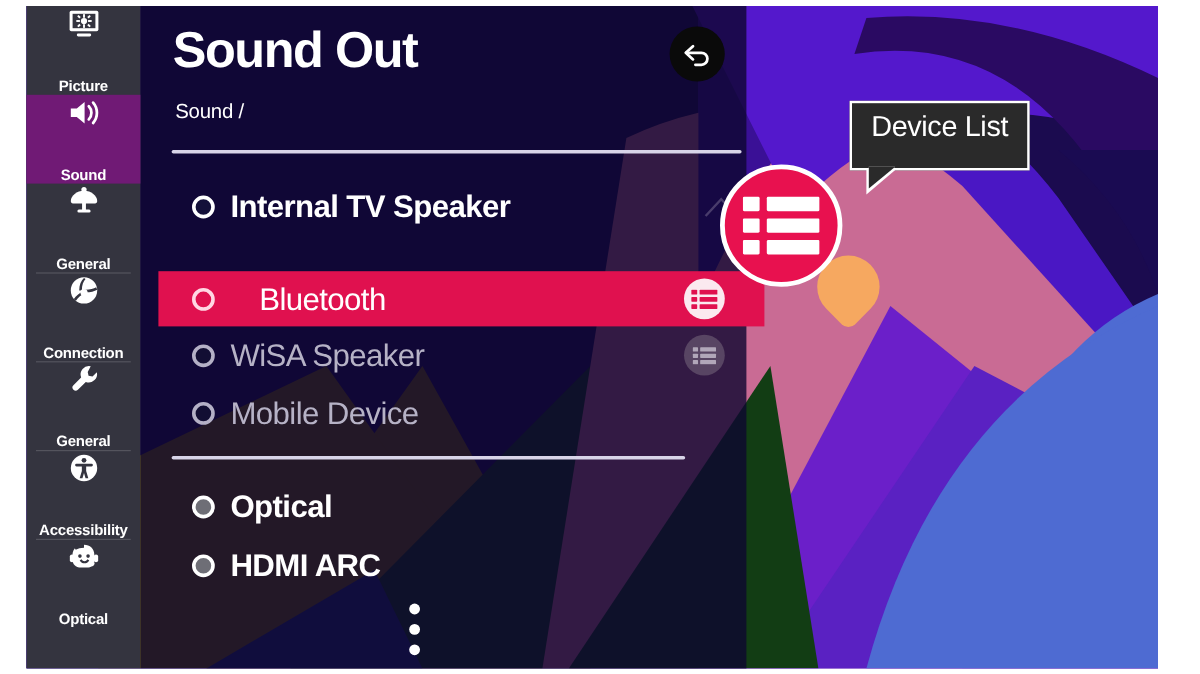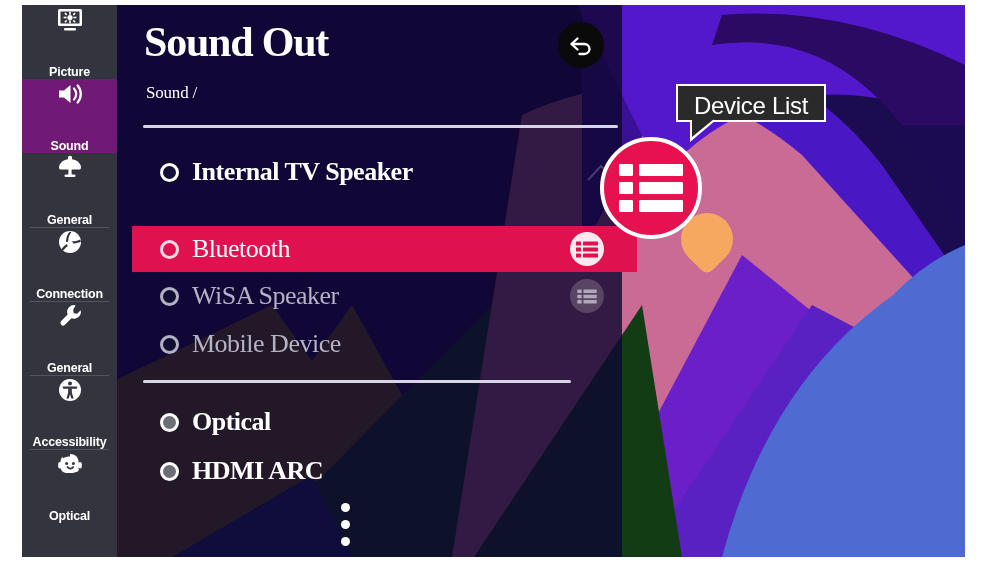--- a/index.html
+++ b/index.html
@@ -92,21 +92,20 @@
     z-index: 10;
   }
 
   #panel-inner {
     position: absolute;
     left: 117px;
     top: 5px;
     width: 505px;
     height: 396px;
     z-index: 12;
-    font-family: Liberation Serif, serif;
   }
 
   #page-title {
     position: absolute;
     left: 27px;
     top: 16px;
     font-size: 42px;
     font-weight: bold;
     color: #ffffff;
     letter-spacing: -1.2px;
@@ -179,21 +178,21 @@
   .opt-row.dim .radio { border-color: #b4b0c6; background: #120e33; }
   .opt-row.dim .opt-label { color: #b6b2c6; font-weight: normal; }
 
   .opt-row.greyfill .radio { border-color: #ffffff; background: #6e6e76; }
 
   .opt-row.selected {
     background: #e0114f;
     box-shadow: 0 0 0 0 transparent;
   }
   .opt-row.selected .radio { border-color: #ffd7e3; background: #e0114f; }
-  .opt-row.selected .opt-label { color: #ffffff; font-weight: normal; }
+  .opt-row.selected .opt-label { color: #ffffff; font-weight: normal; margin-left: 24px; }
 
   .row-ico {
     position: absolute;
     right: 33px;
     width: 34px; height: 34px;
     border-radius: 50%;
     display: flex; align-items: center; justify-content: center;
   }
   .row-ico.bright { background: #fbe9ef; }
   .row-ico.muted  { background: rgba(150,140,150,0.38); }
@@ -240,25 +239,25 @@
     width: 52px;
     height: 52px;
     background: #f6a860;
     border-radius: 50% 50% 50% 8px;
     transform: rotate(-45deg);
     z-index: 38;
   }
 
   #tooltip {
     position: absolute;
-    left: 676px;
+    left: 708px;
     top: 84px;
     background: #2a2a2a;
     border: 2px solid #ffffff;
-    padding: 7px 16px 2px 16px;
+    padding: 7px 16px 22px 16px;
     z-index: 45;
   }
   #tooltip-label {
     font-size: 24px;
     color: #ffffff;
     letter-spacing: -0.3px;
     white-space: nowrap;
     line-height: 1.05;
   }
   #tooltip::after {

